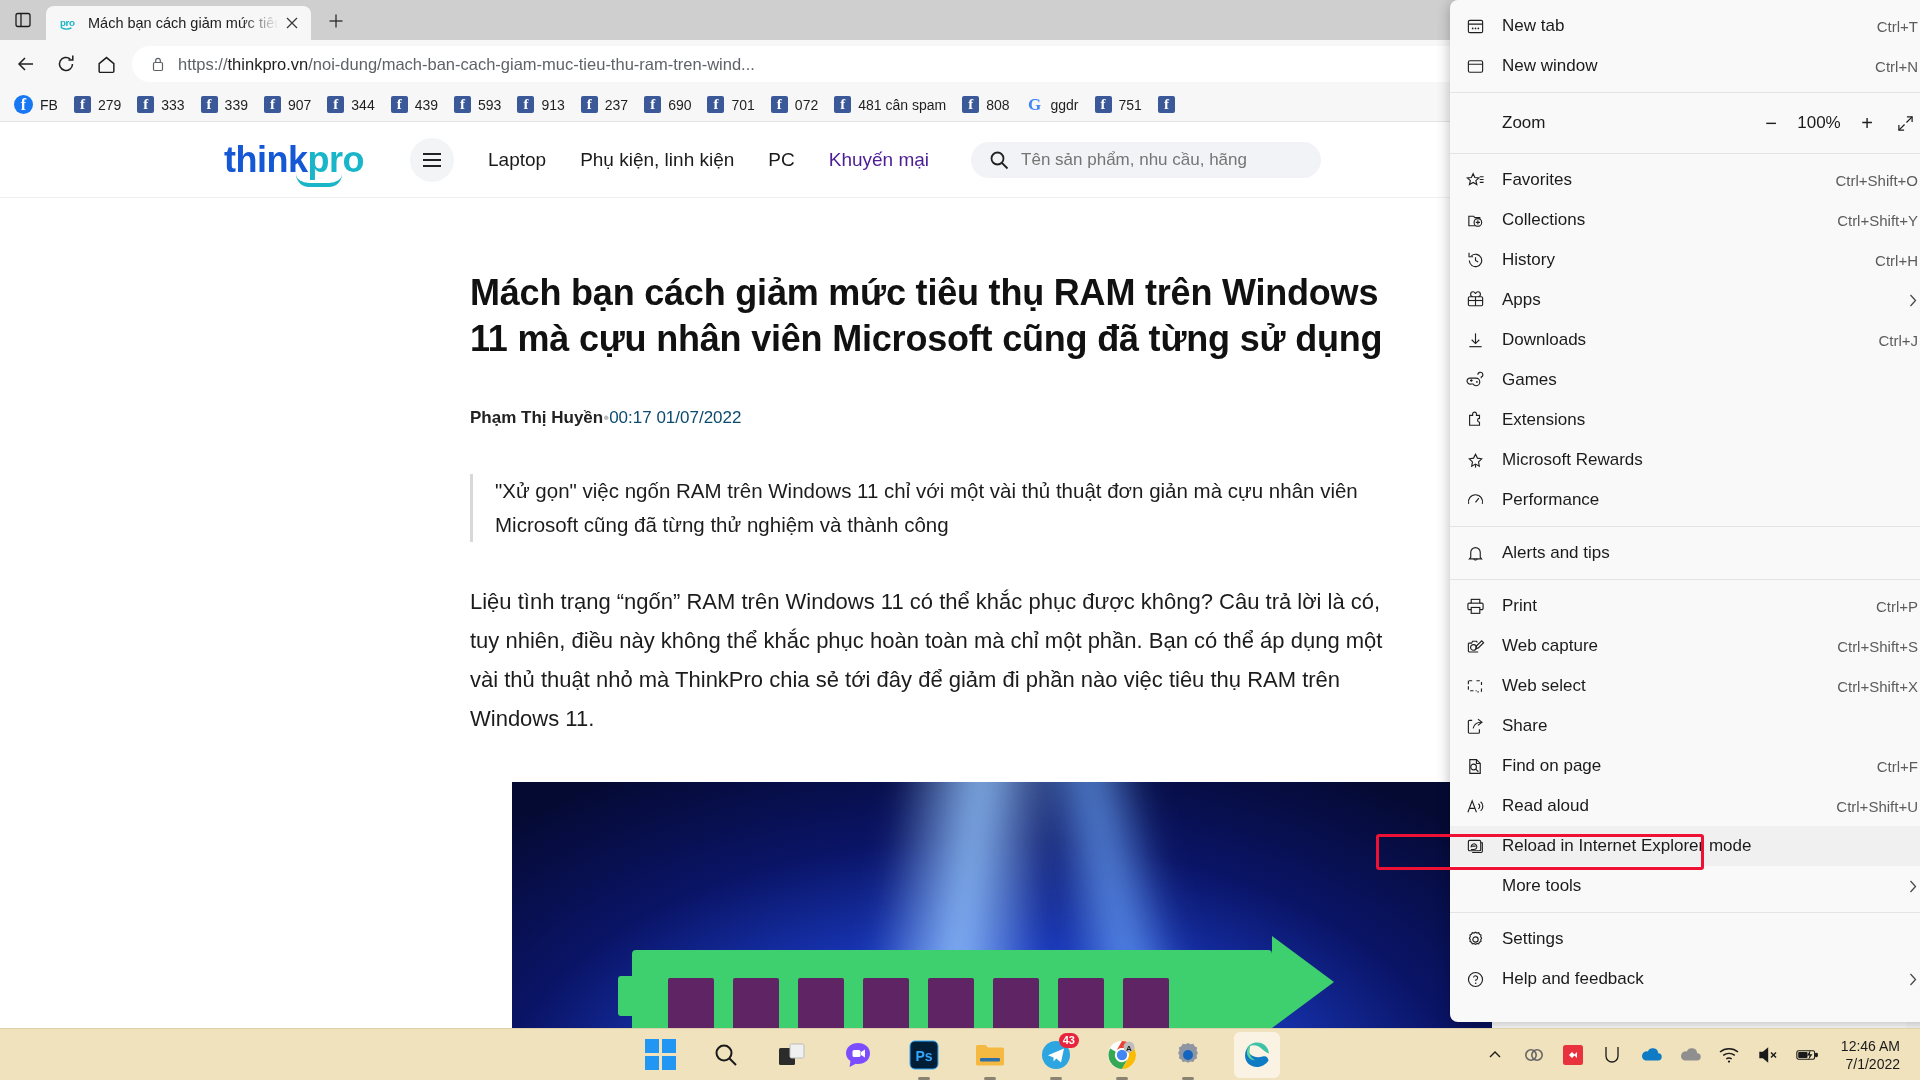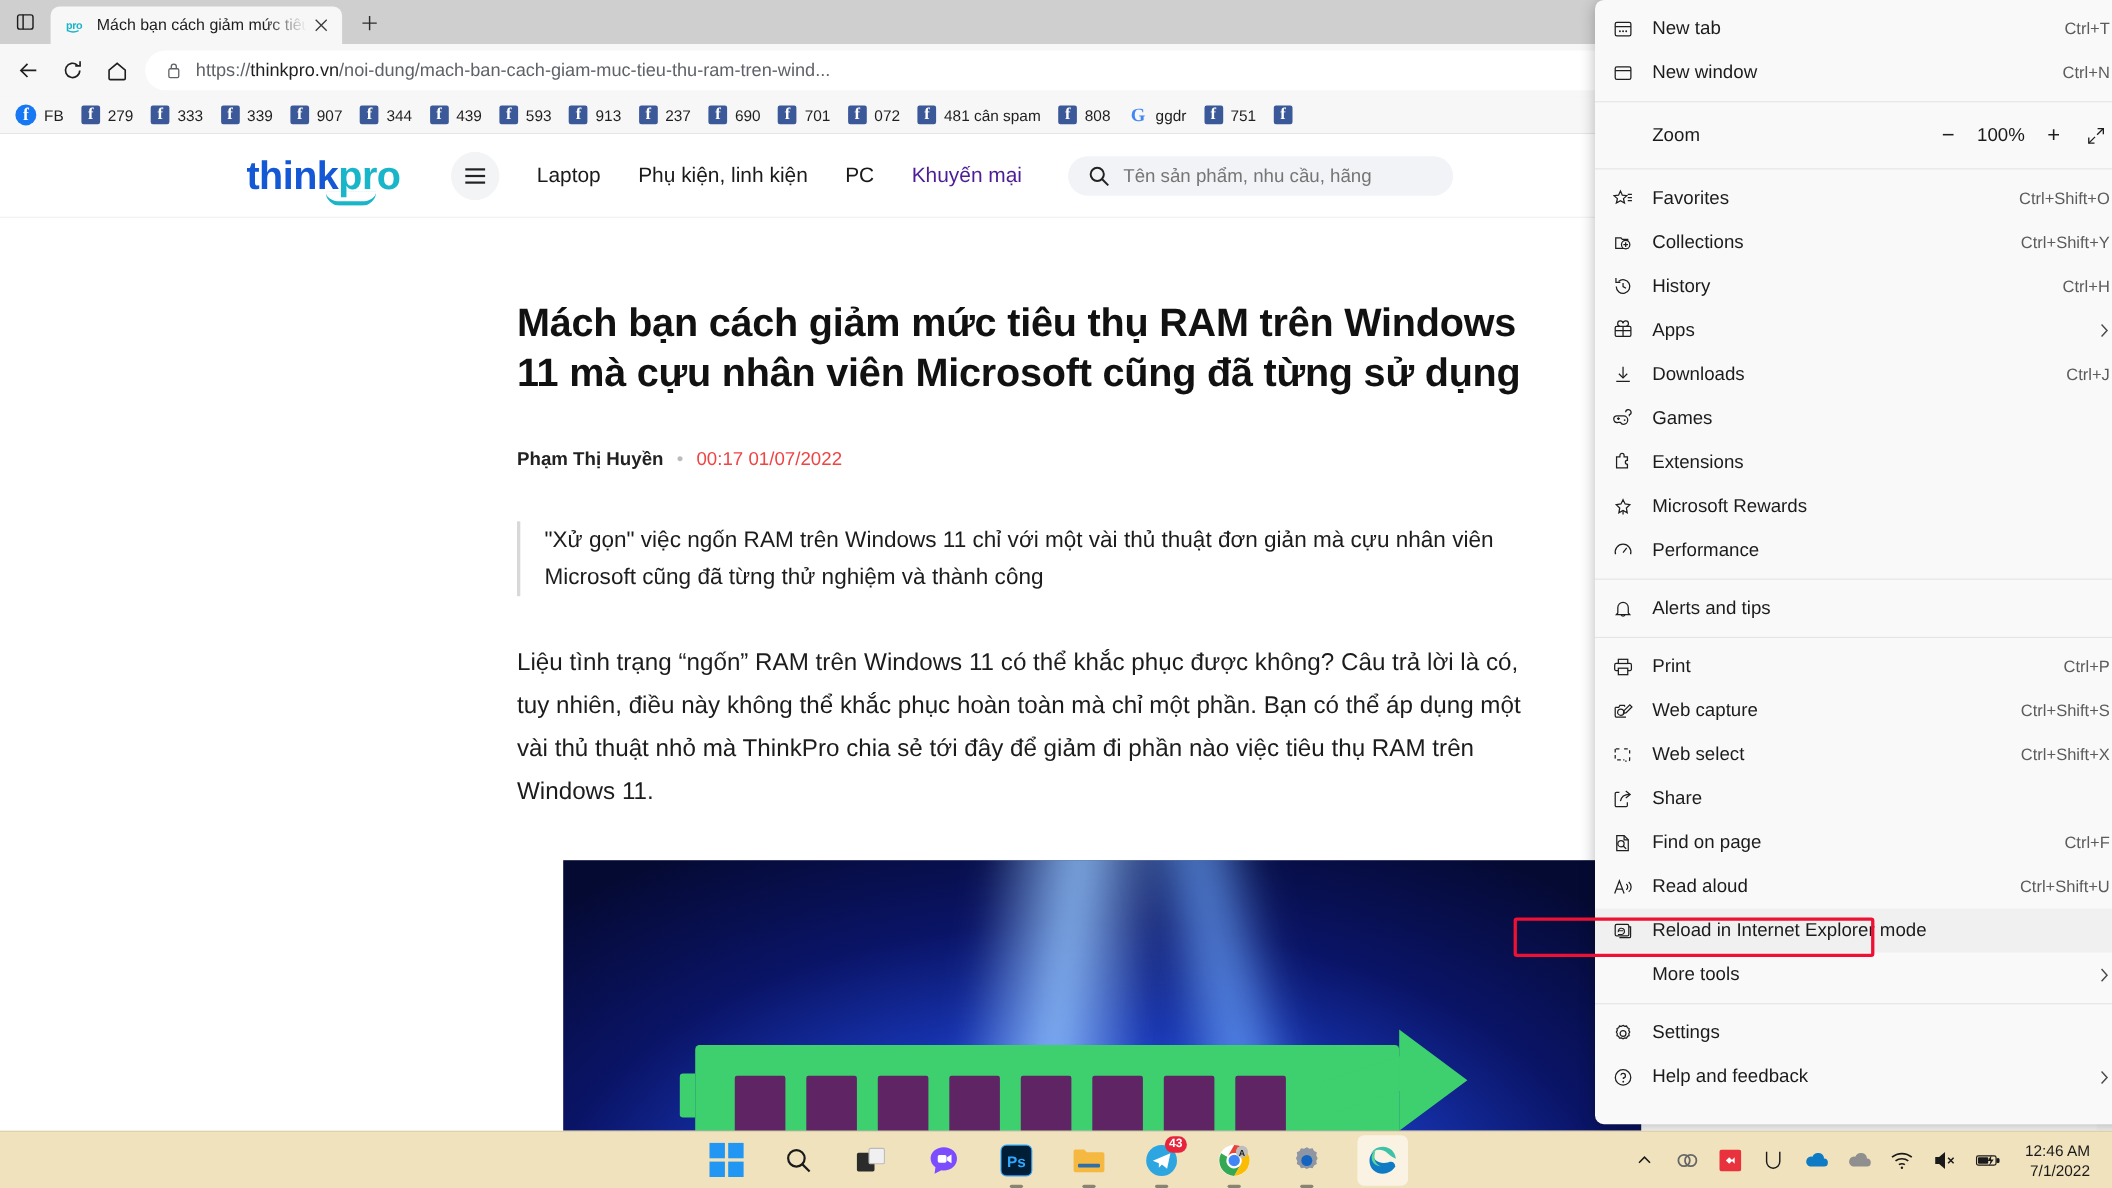--- a/index.html
+++ b/index.html
@@ -188,25 +188,25 @@
     padding: 72px 0 0 470px;
     max-width: 1460px;
   }
   .article h1 {
     font-size: 36px; line-height: 1.28; color: #111;
     font-weight: 700; max-width: 940px;
     letter-spacing: -0.2px;
   }
   .byline {
     margin-top: 46px; font-size: 17px; color: #222;
-    display: flex; align-items: center; gap: 12px;
+    display: flex; align-items: center; gap: 0;
   }
   .byline .author { font-weight: 700; }
   .byline .dot { color: #bbb; }
-  .byline .time { color: #ef4444; }
+  .byline .time { color: #0c4a6e; }
   .lede {
     margin-top: 46px; border-left: 3px solid #d8d8d8;
     padding-left: 22px; max-width: 930px;
     font-size: 20.5px; line-height: 1.65; color: #1c1c1c;
   }
   .body-p {
     margin-top: 40px; max-width: 920px;
     font-size: 22px; line-height: 1.78; color: #1c1c1c;
   }
   .hero {

